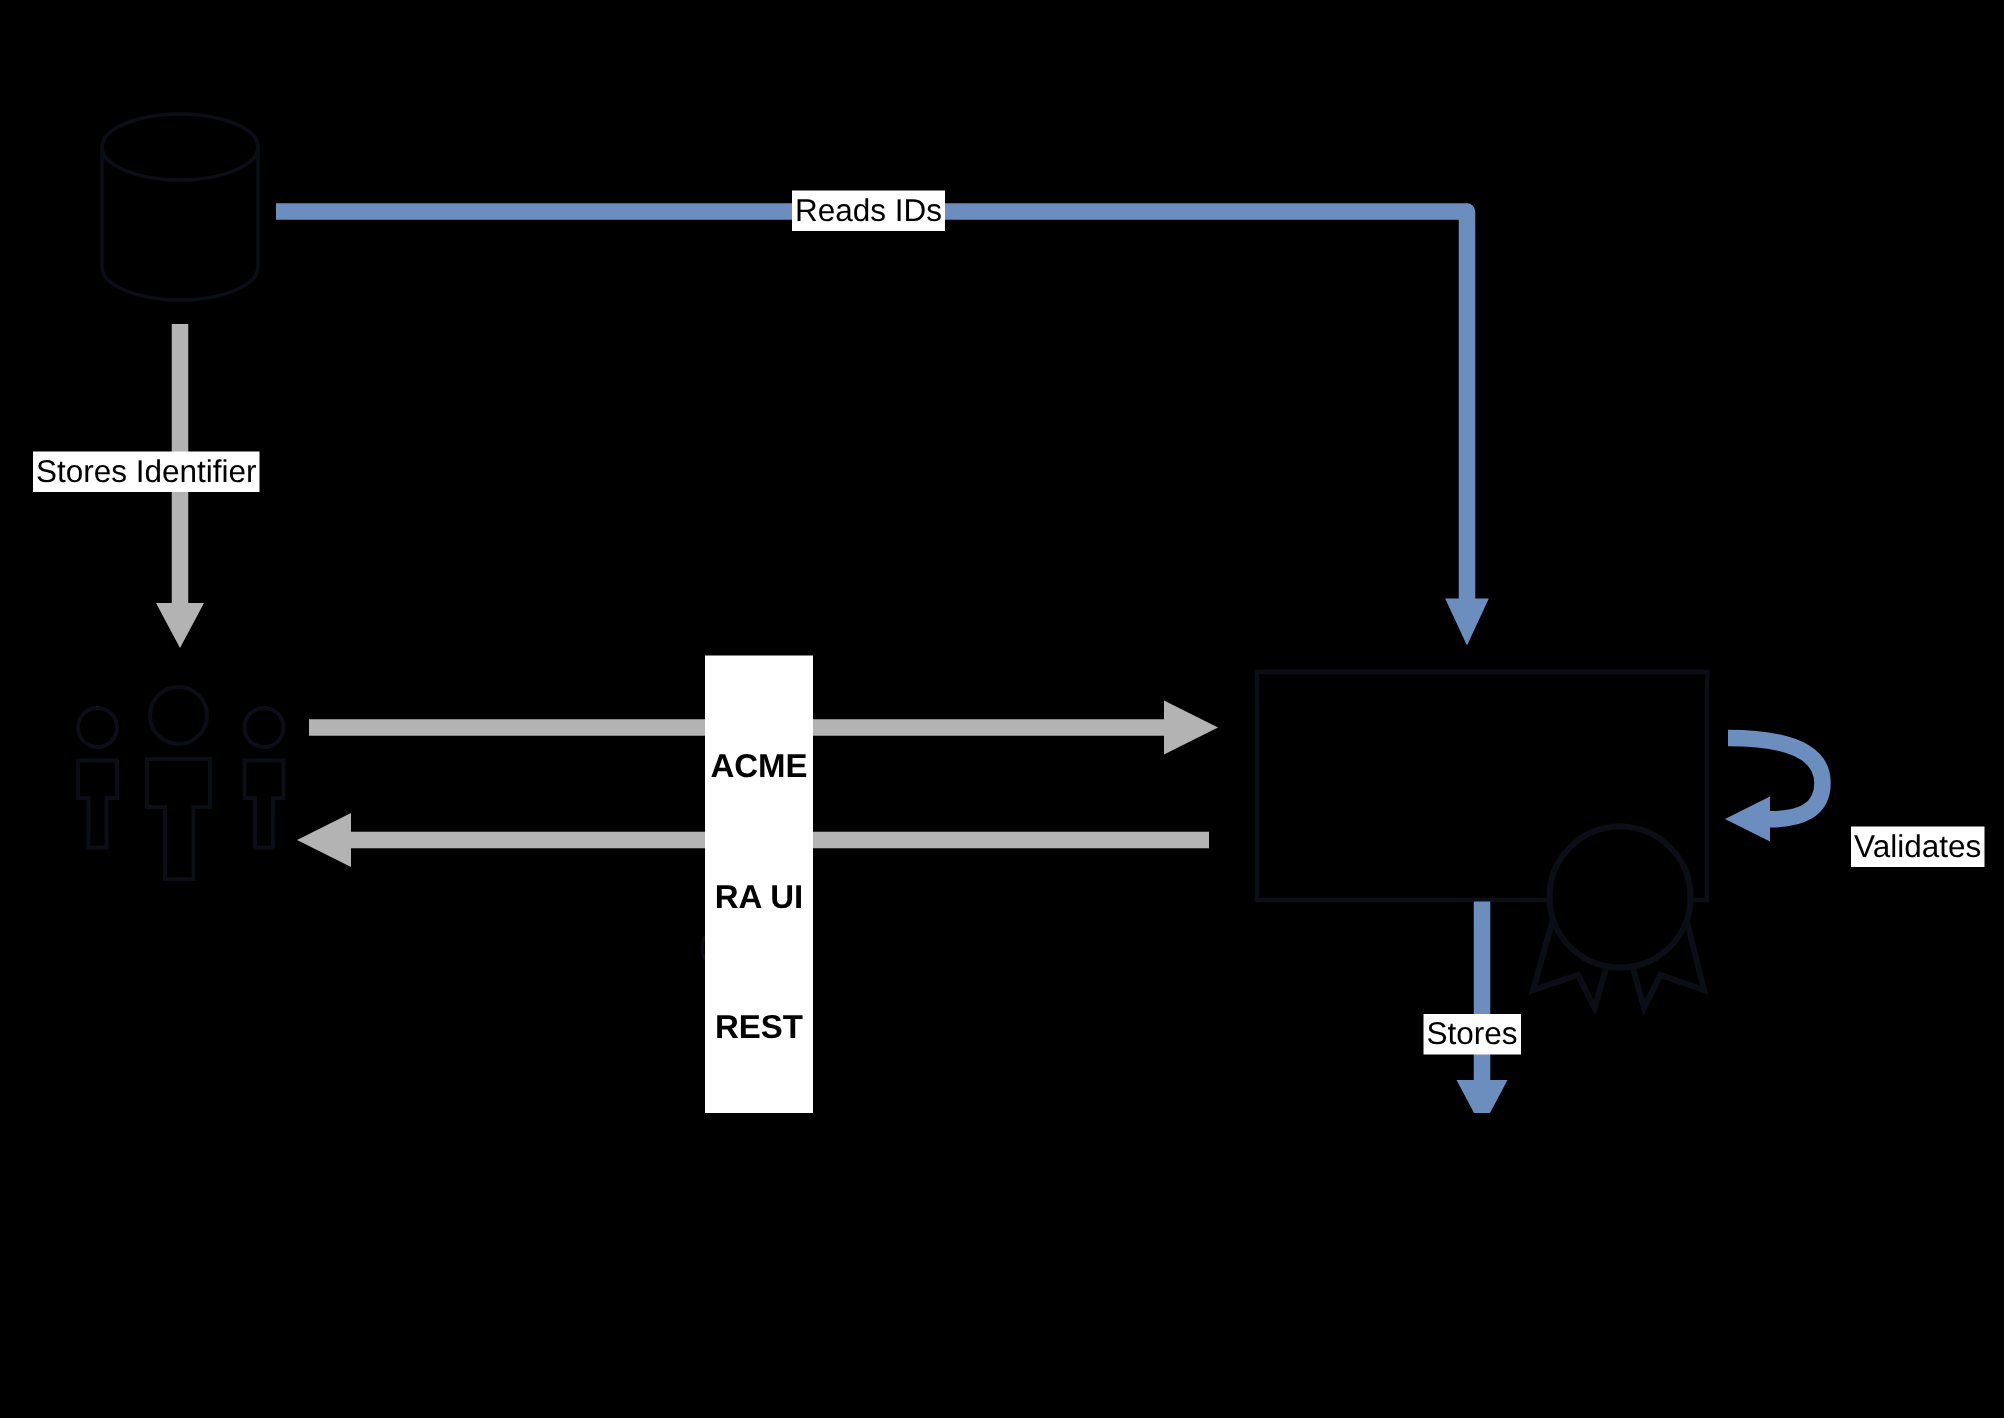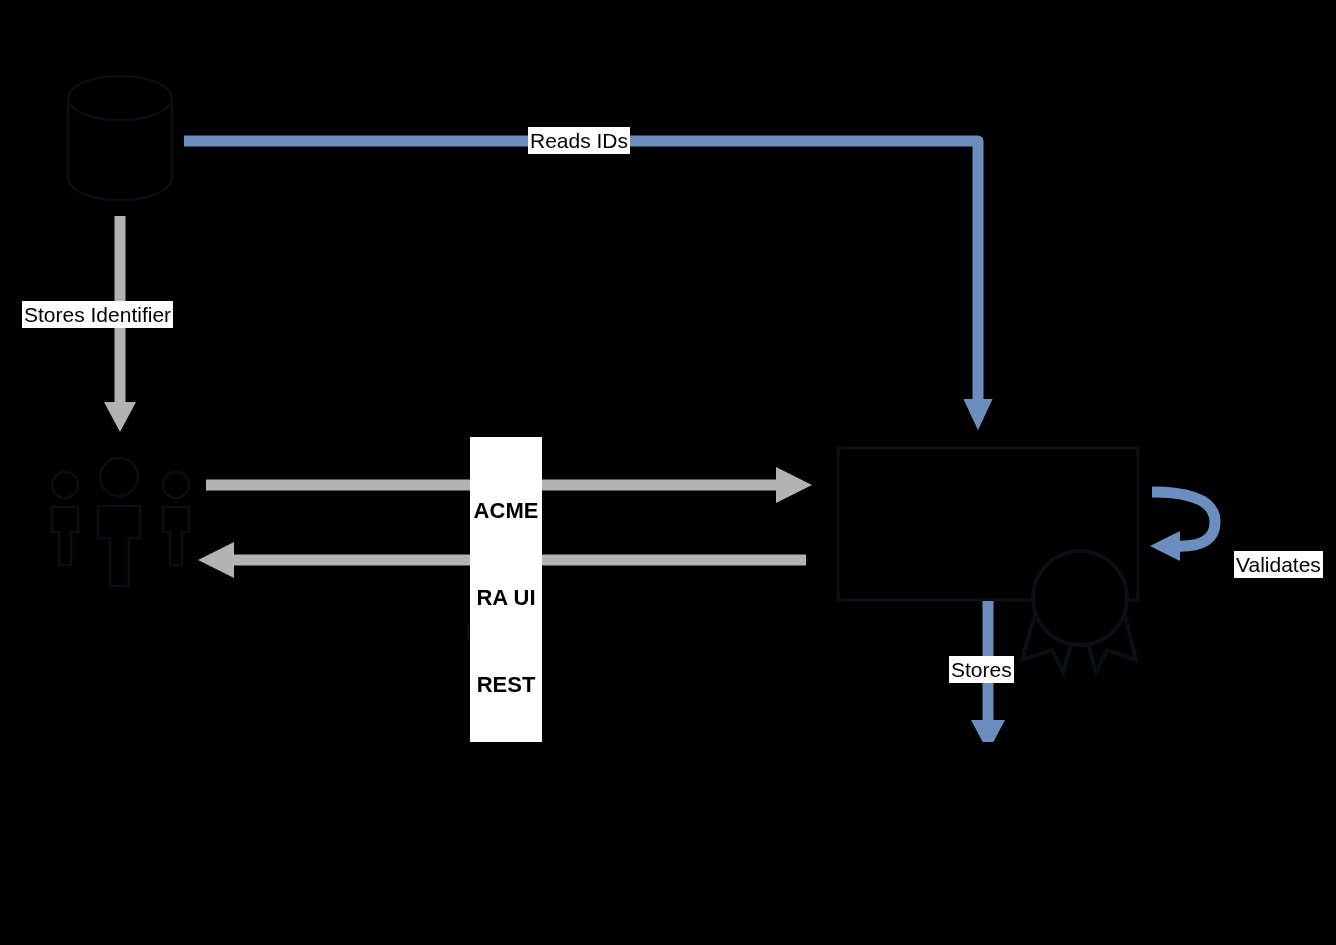--- a/index.html
+++ b/index.html
@@ -125,15 +125,15 @@
   <div class="label" style="left:22px; top:301px;">Stores Identifier</div>
 
   <div class="label multi" style="left:470px; top:437px; width:72px;">
     <div>ACME</div>
     <div>RA UI</div>
     <div>REST</div>
   </div>
 
   <div class="label" style="left:1234px; top:503px;margin-top:48px;">Validates</div>
 
-  <div class="label" style="left:949px; top:656px;">Stores</div>
+  <div class="label" style="left:949px; top:676px;">Stores</div>
 
 </div>
 
 </body></html>

